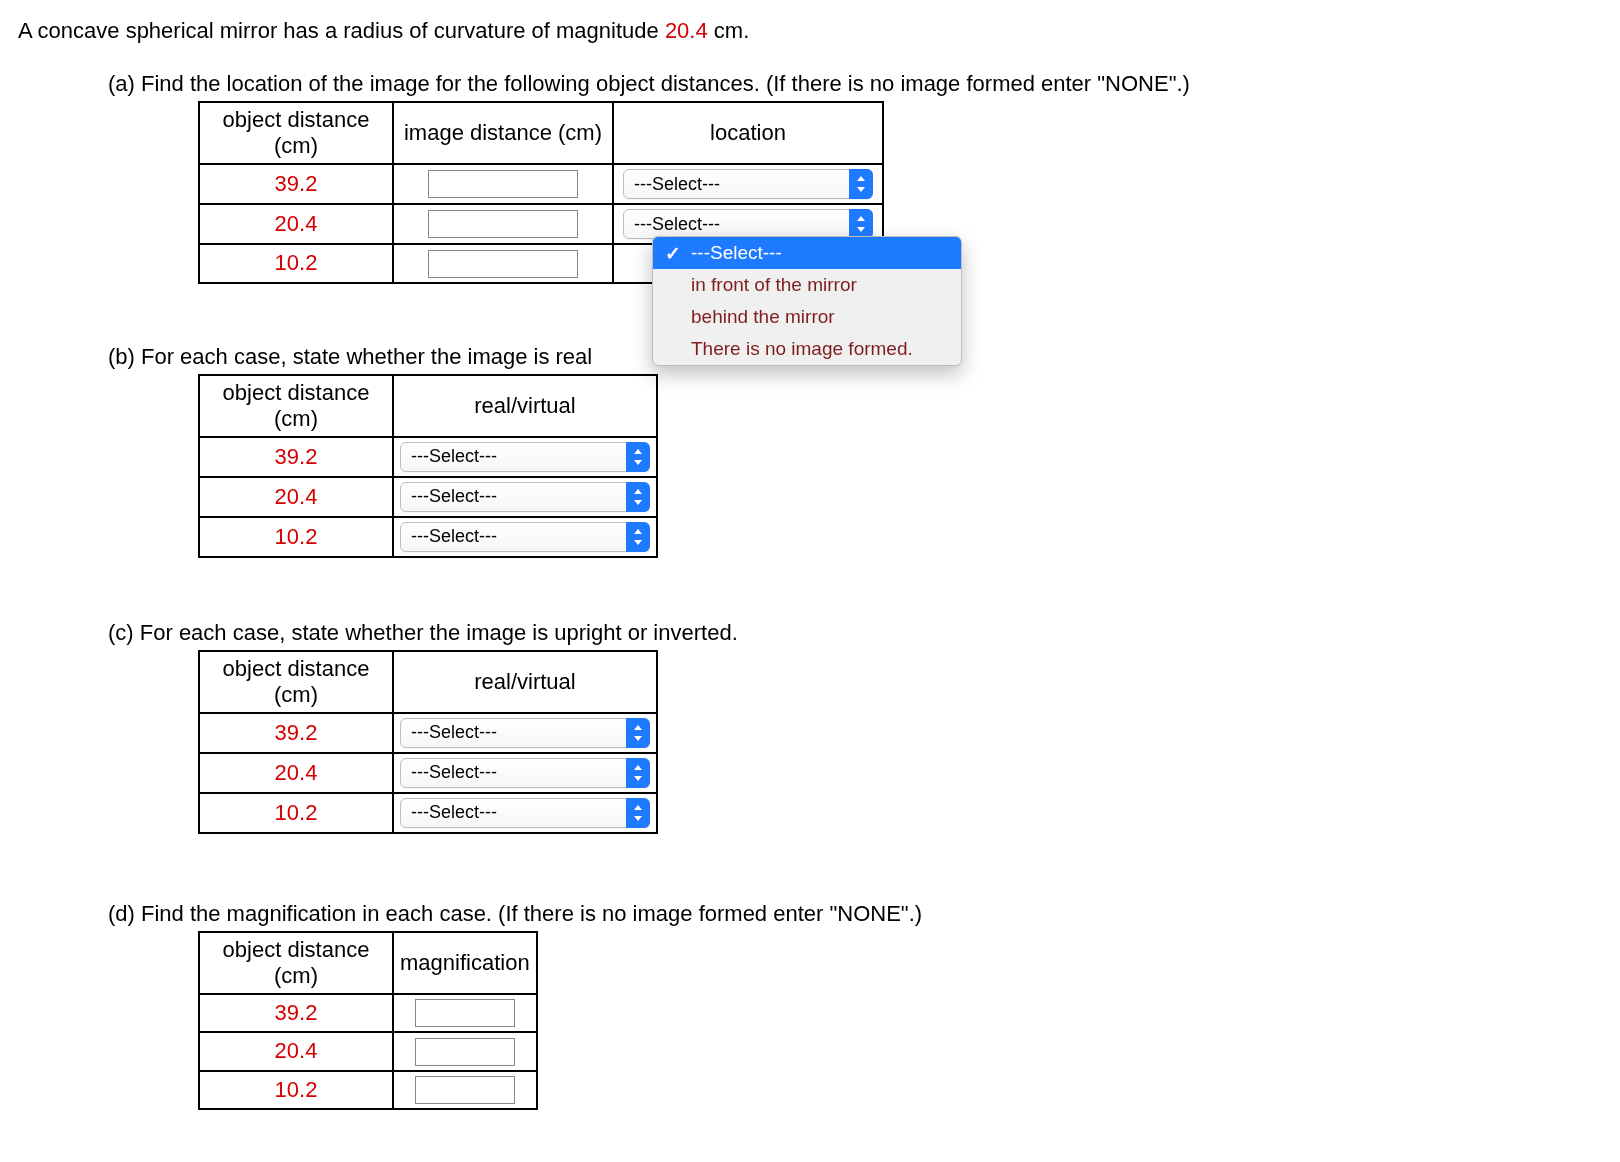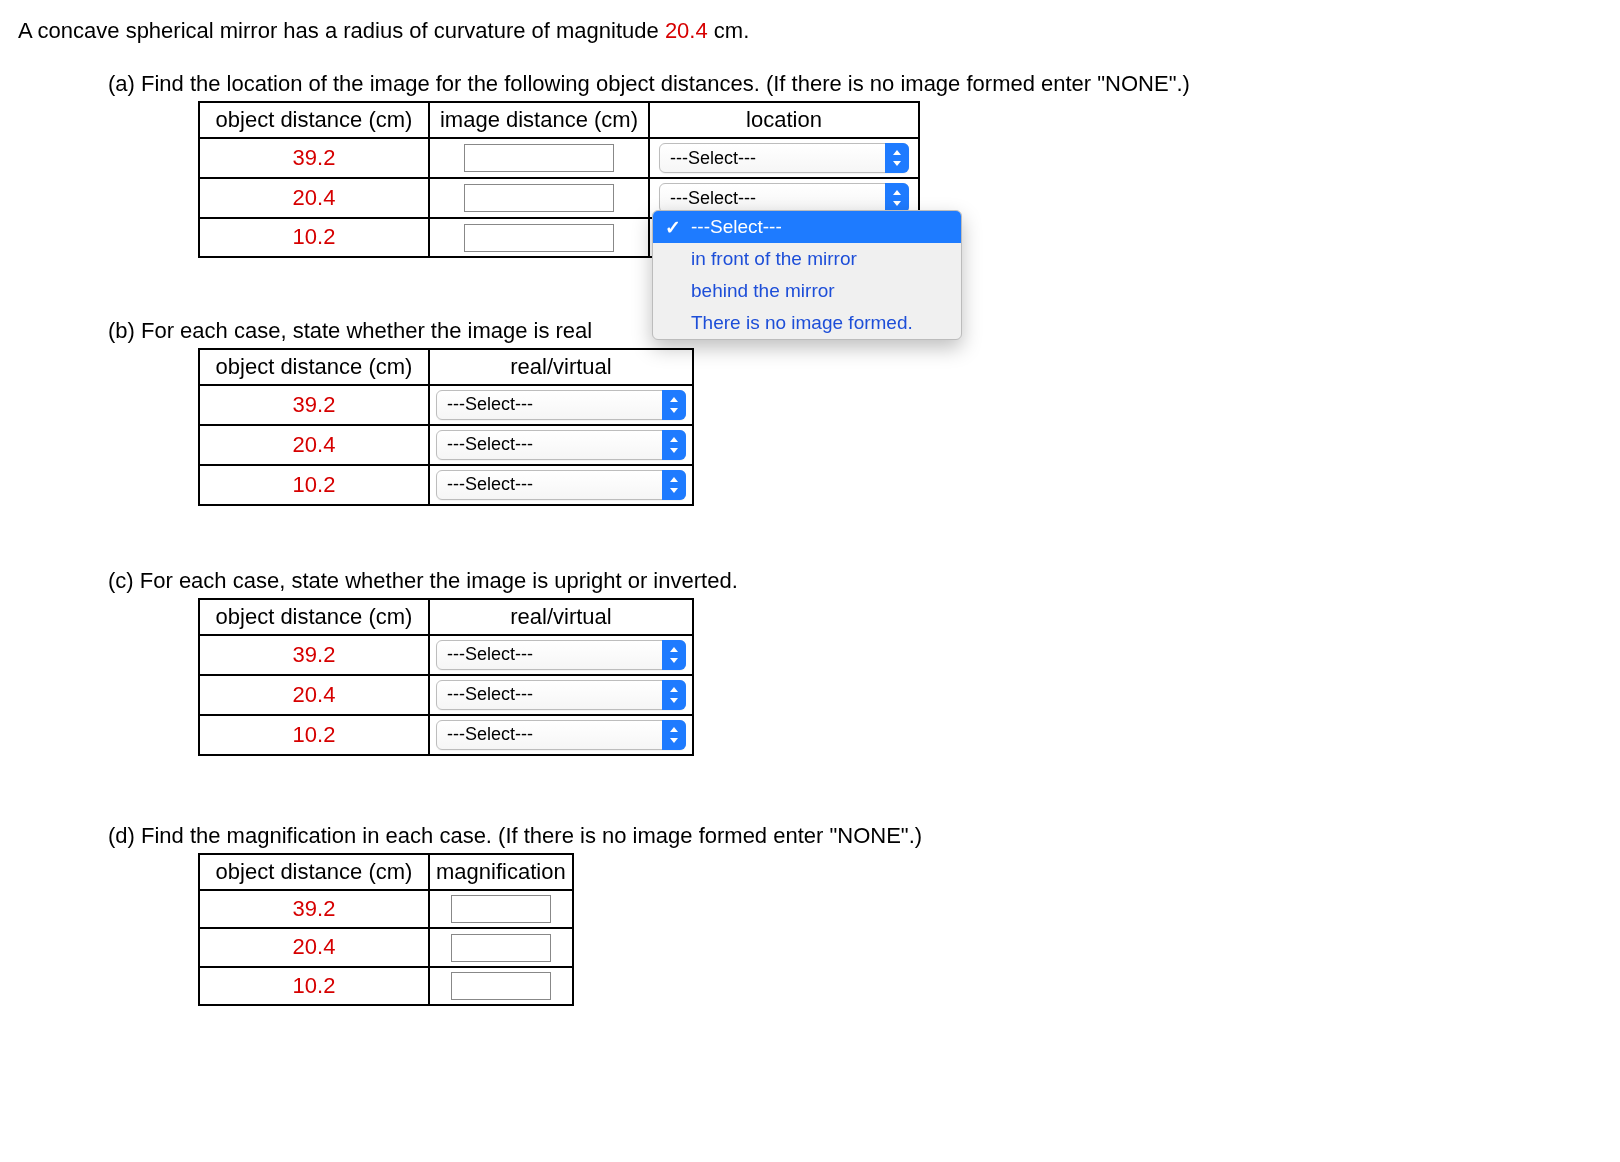--- a/index.html
+++ b/index.html
@@ -21,21 +21,21 @@
     margin-left: 90px;
   }
   table.qtable td, table.qtable th {
     border: 2px solid #000;
     padding: 4px 6px;
     text-align: center;
     vertical-align: middle;
     font-weight: normal;
   }
   table.qtable th { font-weight: normal; }
-  .col-obj { width: 230px; border-radius: 10px; }
+  .col-obj { width: 194px; border-radius: 10px; }
   .col-img { width: 220px; }
   .col-loc { width: 270px; }
   .col-rv  { width: 260px; }
   .col-mag { width: 128px; }
   input.textin {
     font-family: inherit;
     font-size: 18px;
     border: 1px solid #888;
     width: 150px;
     height: 28px;
@@ -84,21 +84,21 @@
     border: 1px solid #bcbcbc;
     border-radius: 6px;
     box-shadow: 0 8px 20px rgba(0,0,0,0.25);
     width: 310px;
     overflow: hidden;
     font-size: 19px;
   }
   .dropdown-item {
     padding: 5px 12px 5px 38px;
     position: relative;
-    color: #1d4ed8;
+    color: #7f1d1d;
     white-space: nowrap;
   }
   .dropdown-item.selected {
     background: #1e7bff;
     color: #fff;
   }
   .dropdown-item .check {
     position: absolute;
     left: 12px;
     top: 50%;

